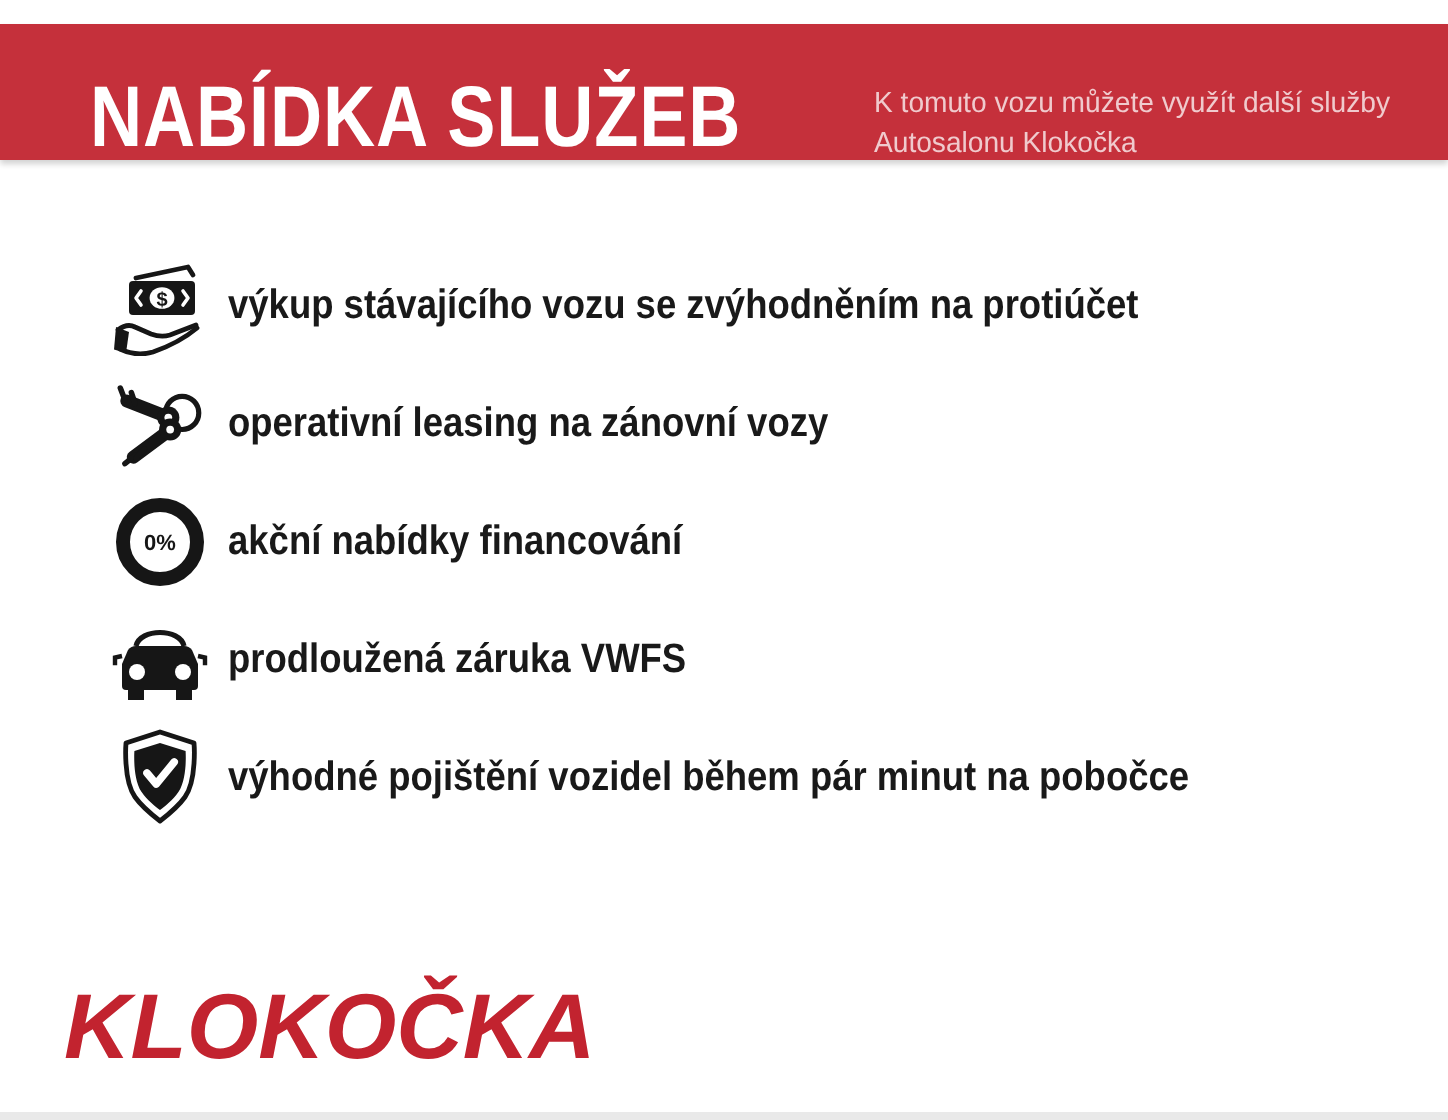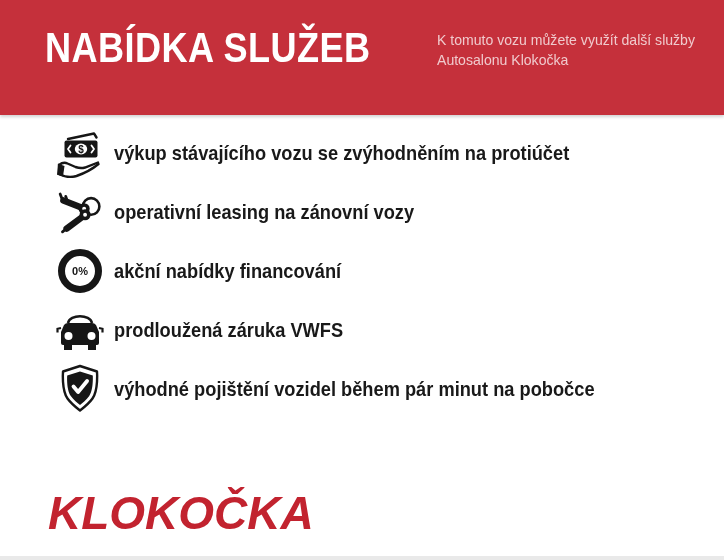--- a/index.html
+++ b/index.html
@@ -4,21 +4,21 @@
 <style>
   html,body{margin:0;padding:0;}
   body{
     width:724px;height:560px;background:#ffffff;overflow:hidden;
     font-family:"Liberation Sans",sans-serif;position:relative;
   }
   .page{position:absolute;inset:0;width:724px;height:560px;}
 
   
   .banner{
-    position:absolute;top:0;left:0;width:724px;height:115px;
+    position:absolute;top:12px;left:0;width:724px;height:68px;
     background:#C5303B;box-shadow:0 2px 3px rgba(0,0,0,.18);
   }
   .banner-title{
     position:absolute;left:45px;top:24px;margin:0;
     font-size:43px;line-height:46px;font-weight:700;color:#ffffff;
     letter-spacing:.5px;white-space:nowrap;
     transform:scaleX(.84);transform-origin:left center;
   }
   .banner-subtitle{
     position:absolute;left:437px;top:30px;
@@ -34,21 +34,21 @@
     display:flex;align-items:center;justify-content:center;
   }
   .icon-box.pin-drop svg{transform:translateY(5px);}
   .row-label{
     margin-left:10px;font-size:20.5px;font-weight:700;color:#191919;
     white-space:nowrap;transform:scaleX(.89);transform-origin:left center;
   }
 
   
   .logo{
-    position:absolute;left:48px;top:486px;
+    position:absolute;left:32px;top:486px;
     font-size:46px;font-weight:700;font-style:italic;
     color:#C2232F;letter-spacing:0;white-space:nowrap;
   }
   .bottom-strip{
     position:absolute;left:0;bottom:0;width:724px;height:4px;background:#E9E9E9;
   }
 </style>
 </head>
 <body>
 

